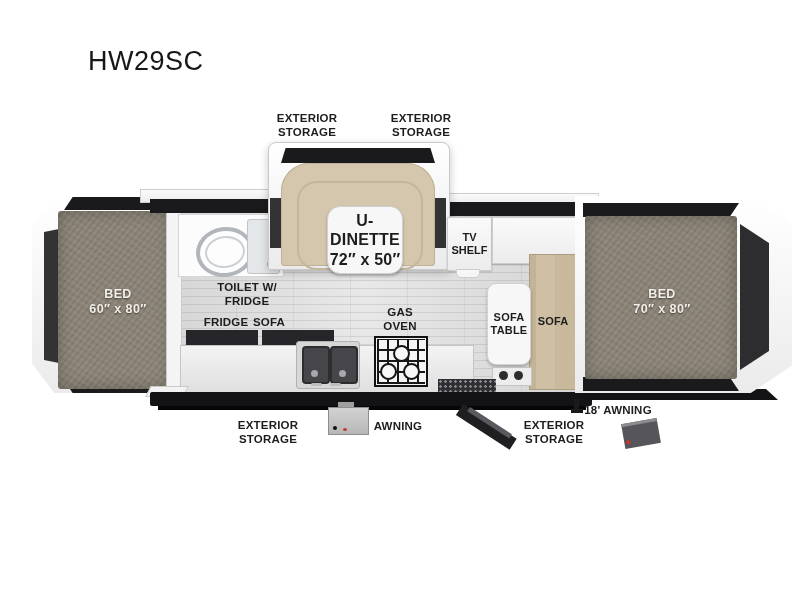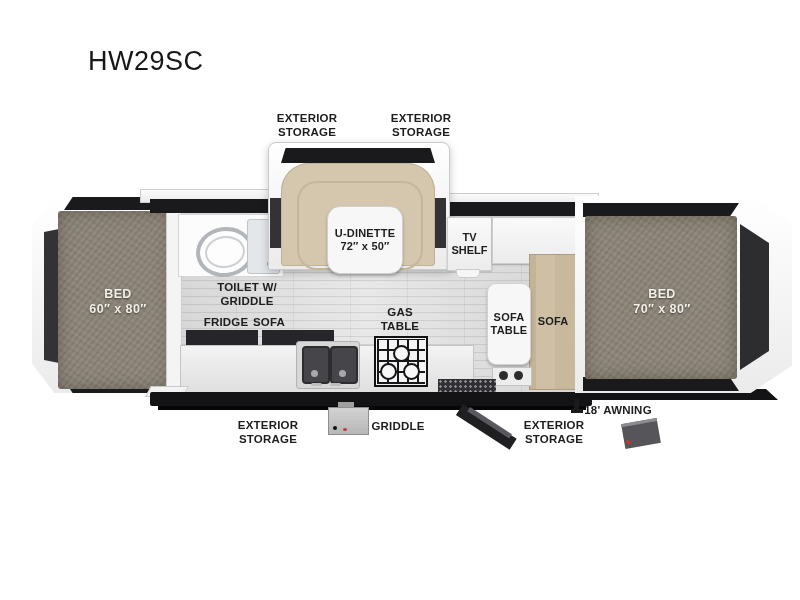--- a/index.html
+++ b/index.html
@@ -71,21 +71,21 @@
       <div class="drain" style="right:4px;bottom:5px;"></div>
     </div>
 
   <div class="abs shell" style="left:268px;top:142px;width:180px;height:126px;border-radius:8px 8px 0 0;border:1px solid #c9c9c9;"></div>
   <div class="abs dark" style="left:281px;top:148px;width:154px;height:15px;clip-path:polygon(3% 0,97% 0,100% 100%,0 100%);"></div>
   <div class="abs" style="left:270px;top:198px;width:11px;height:50px;background:var(--window-dark,#333336);"></div>
   <div class="abs" style="left:435px;top:198px;width:11px;height:50px;background:var(--window-dark,#333336);"></div>
   <div class="abs bench" style="left:281px;top:163px;width:154px;height:103px;border-radius:28px 28px 4px 4px;"></div>
   <div class="abs" style="left:297px;top:181px;width:122px;height:85px;border-radius:20px;border:2px solid #c3b69b;"></div>
   <div class="abs flexc" style="left:327px;top:206px;width:74px;height:66px;border-radius:13px;background:#f7f7f7;border:1px solid #d0d0d0;box-shadow:0 2px 3px rgba(0,0,0,.25);">
-    <div class="lbl inbox" style="font-size:11px;">U-DINETTE
+    <div class="lbl inbox" style="font-size:16px;">U-DINETTE
 72″ x 50″</div>
   </div>
 
   <div class="abs" style="left:186px;top:330px;width:72px;height:16px;background:#26262a;"></div>
   <div class="abs" style="left:262px;top:330px;width:72px;height:16px;background:#26262a;"></div>
   <div class="abs counter" style="left:180px;top:345px;width:292px;height:47px;"></div>
   <div class="abs" style="left:296px;top:341px;width:62px;height:46px;background:#d7d7d7;border:1px solid #b2b2b2;border-radius:3px;">
     <div class="abs" style="left:5px;top:4px;width:24px;height:34px;background:#46464a;border:2px solid #2d2d30;border-radius:4px;"></div>
     <div class="abs" style="left:33px;top:4px;width:24px;height:34px;background:#46464a;border:2px solid #2d2d30;border-radius:4px;"></div>
     <div class="dot" style="left:14px;top:28px;width:7px;height:7px;background:#a6a8ab;"></div>
@@ -144,25 +144,25 @@
 
   <div class="lbl" style="left:274px;top:112px;width:66px;">EXTERIOR
 STORAGE</div>
   <div class="lbl" style="left:388px;top:112px;width:66px;">EXTERIOR
 STORAGE</div>
   <div class="lbl lbl-on-bed" style="left:72px;top:287px;width:92px;">BED
 60″ x 80″</div>
   <div class="lbl lbl-on-bed" style="left:618px;top:287px;width:88px;">BED
 70″ x 80″</div>
   <div class="lbl" style="left:200px;top:281px;width:94px;">TOILET W/
-GRIDDLE</div>
+FRIDGE</div>
   <div class="lbl" style="left:196px;top:316px;width:60px;">FRIDGE</div>
   <div class="lbl" style="left:241px;top:316px;width:56px;">SOFA</div>
   <div class="lbl" style="left:374px;top:306px;width:52px;">GAS
-TABLE</div>
+OVEN</div>
   <div class="lbl" style="left:235px;top:419px;width:66px;">EXTERIOR
 STORAGE</div>
-  <div class="lbl" style="left:362px;top:420px;width:72px;">GRIDDLE</div>
+  <div class="lbl" style="left:362px;top:420px;width:72px;">AWNING</div>
   <div class="lbl" style="left:578px;top:404px;width:80px;">18' AWNING</div>
   <div class="lbl" style="left:521px;top:419px;width:66px;">EXTERIOR
 STORAGE</div>
 
 </div>
 
 </body></html>

